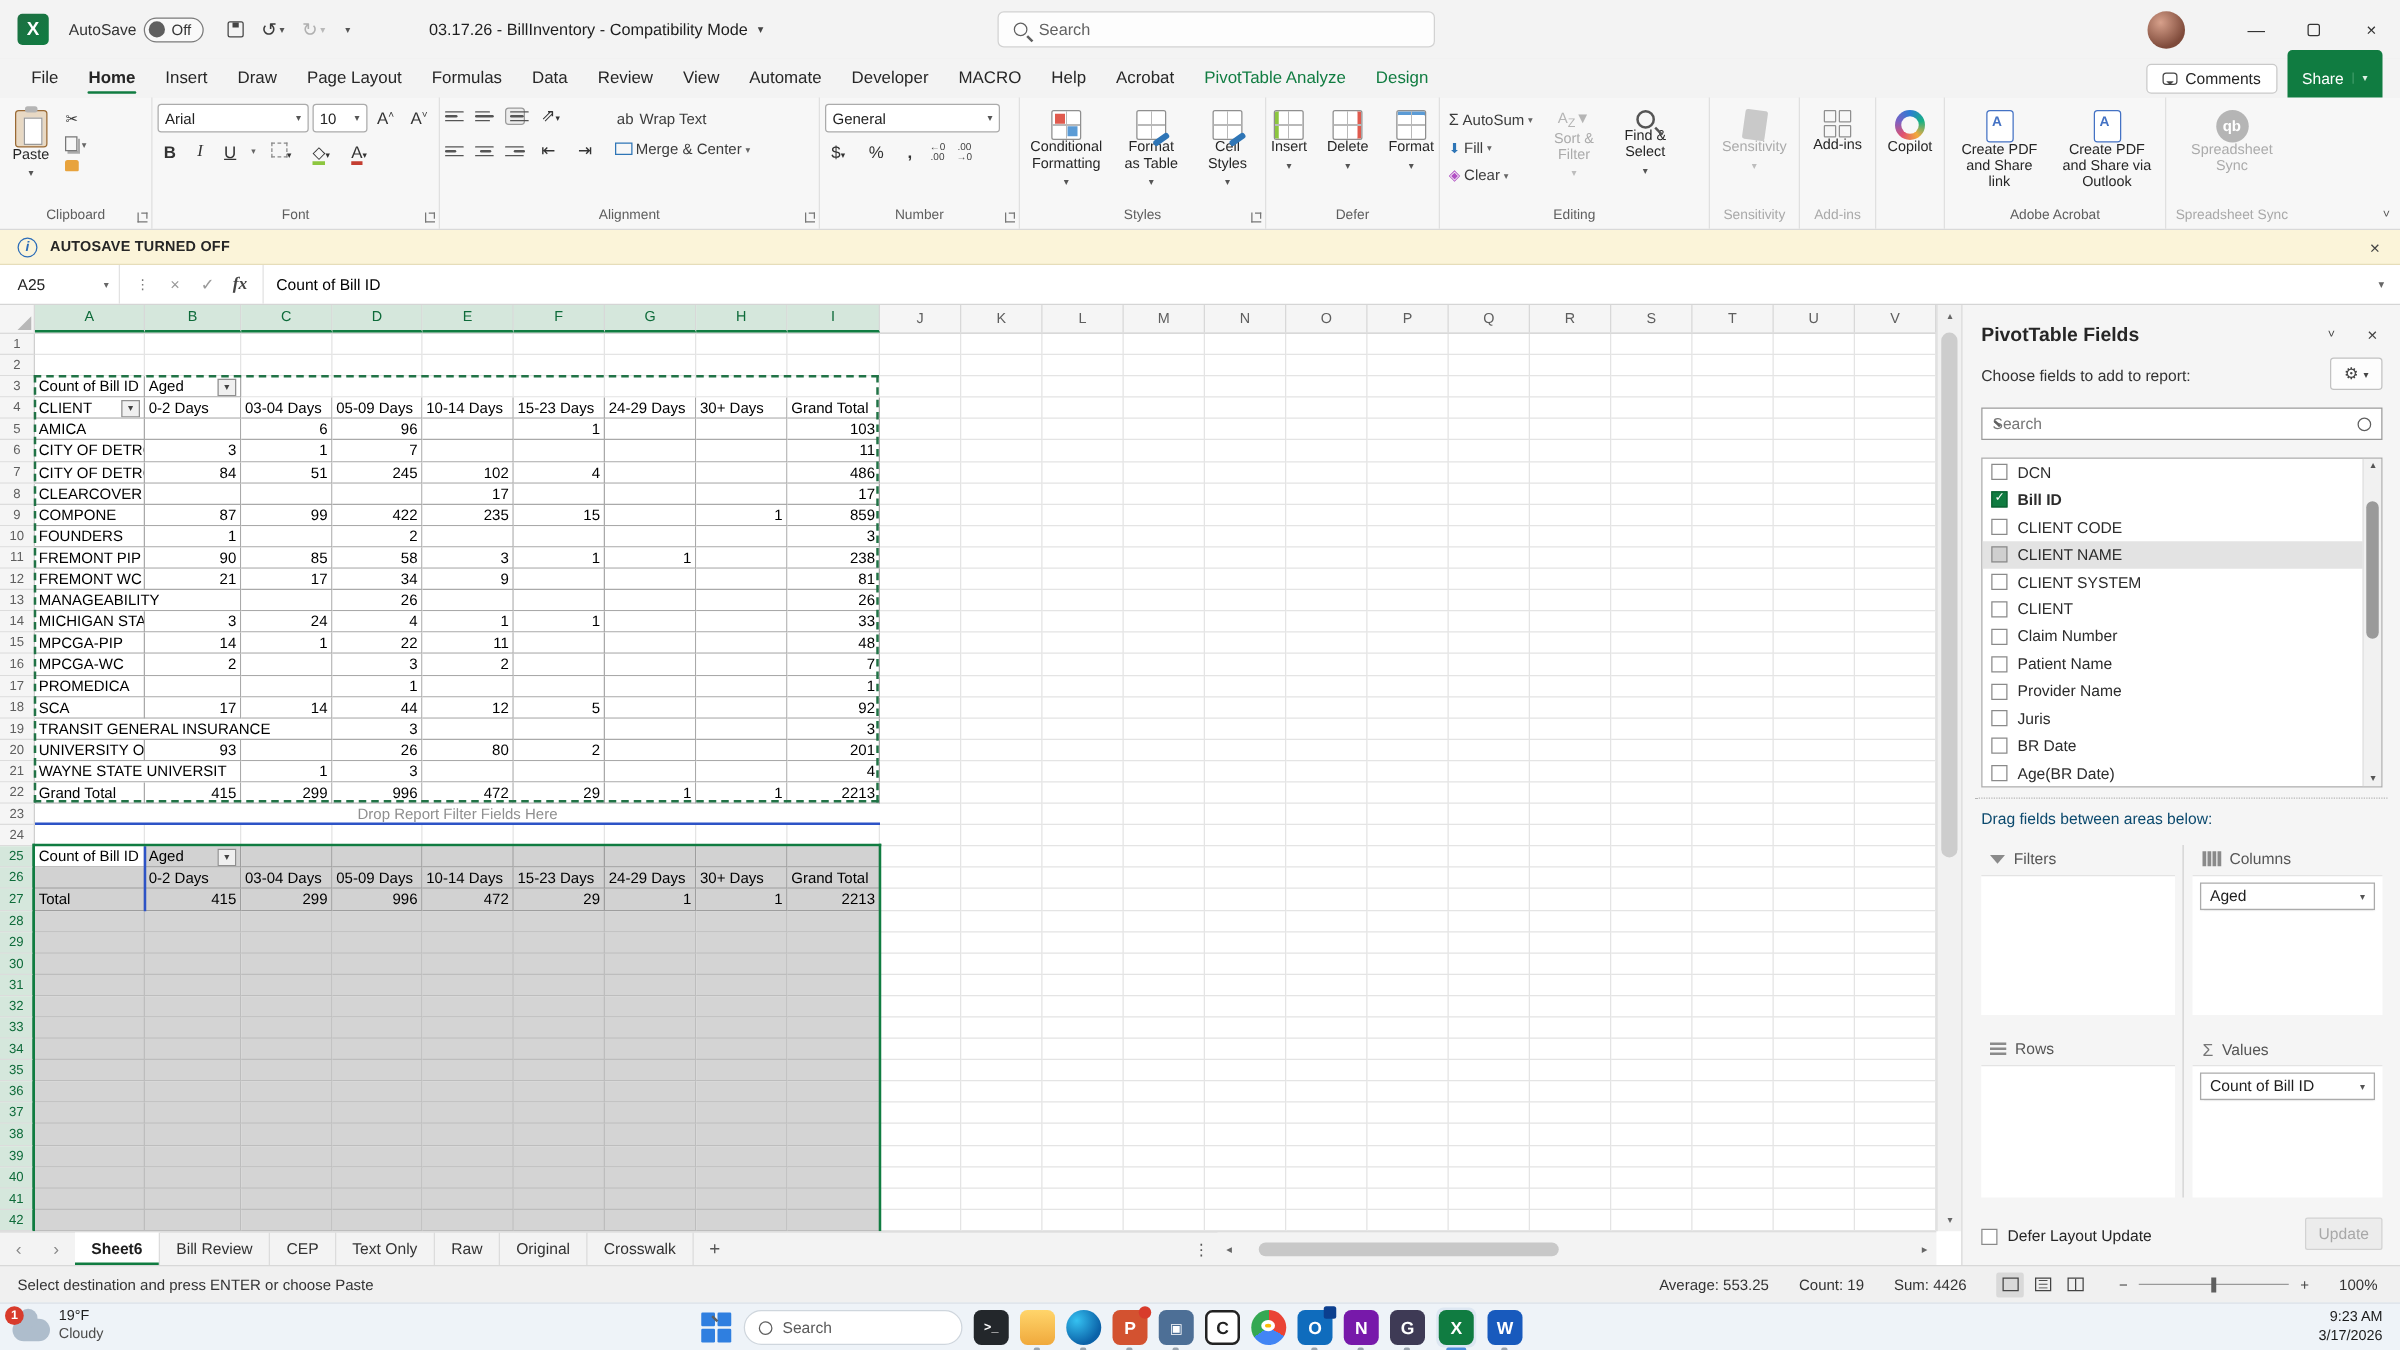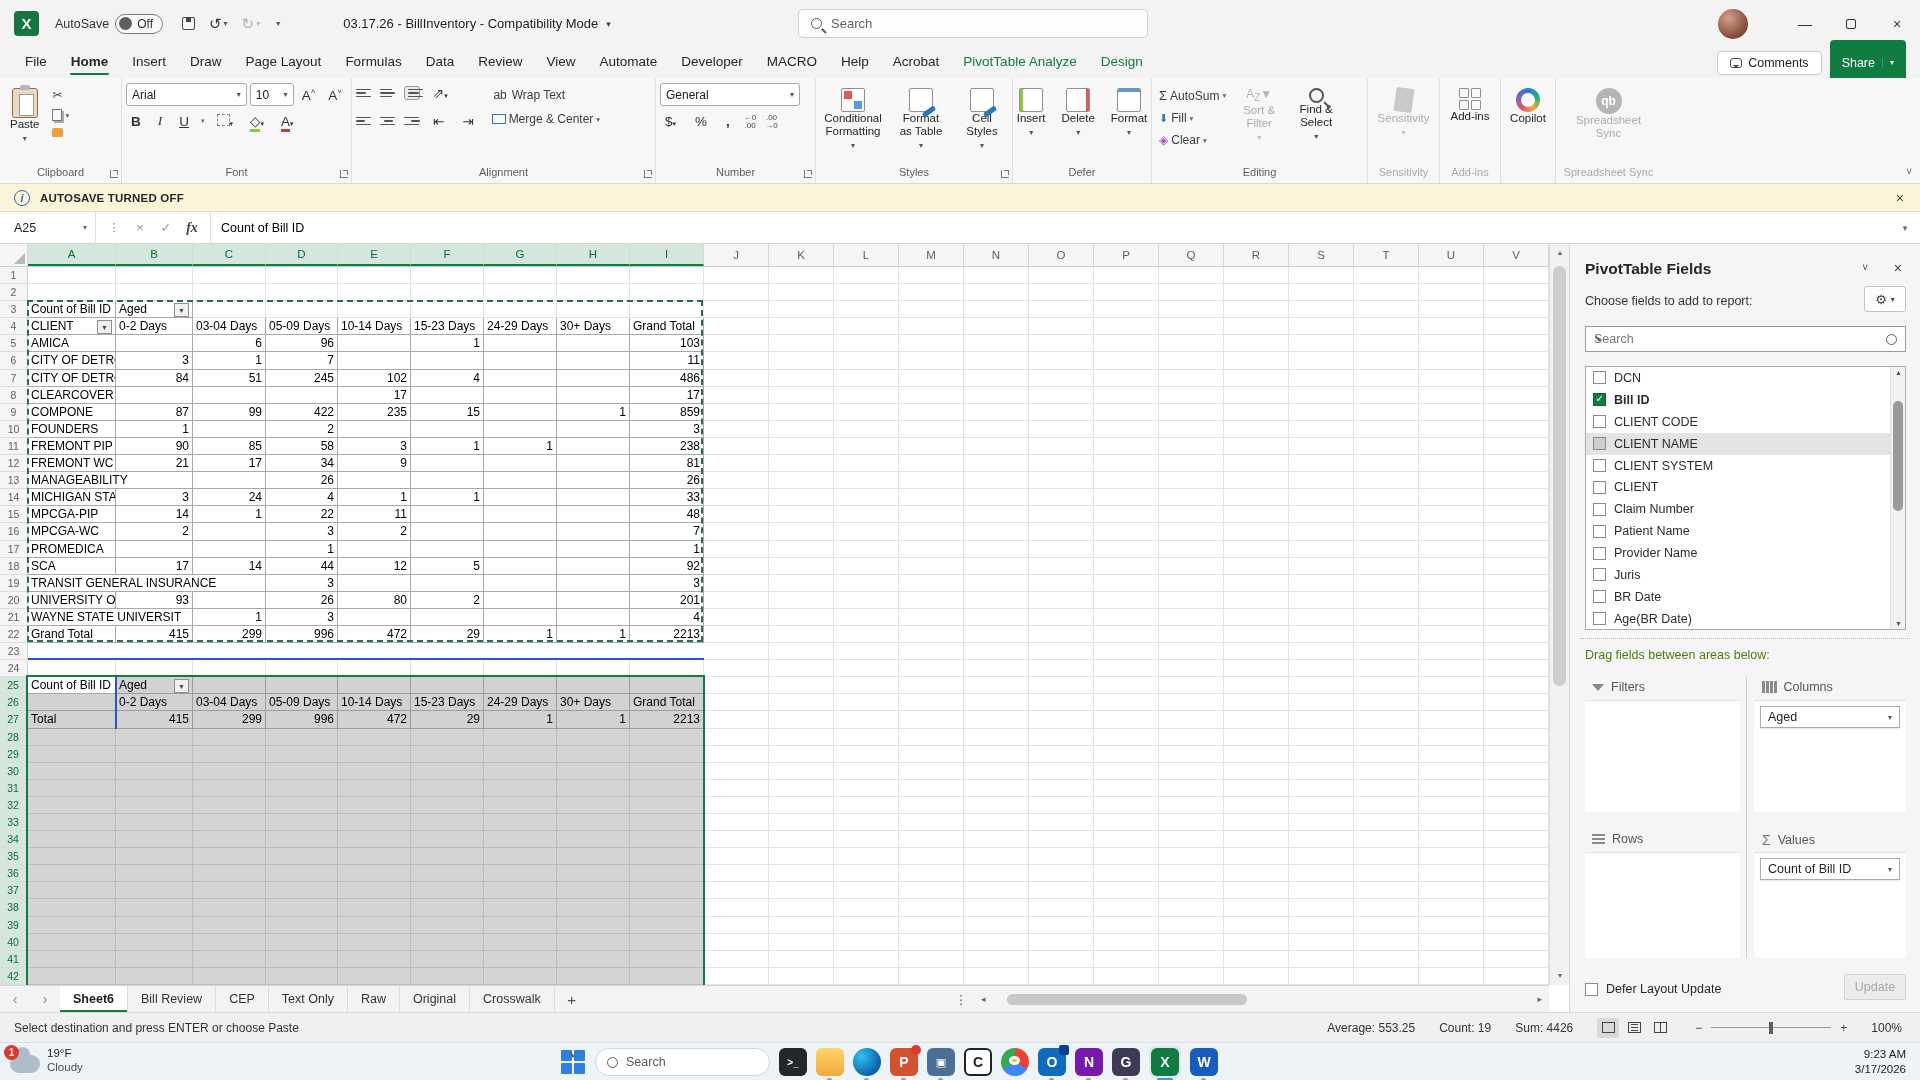--- a/index.html
+++ b/index.html
@@ -170,21 +170,21 @@
   .f-item.hl { background:#e3e3e3; }
   .f-item .cb { width:13px; height:13px; border:1px solid #8a8a8a; background:#fff; flex:0 0 auto; position:relative; }
   .f-item .cb.gray { background:#cfcfcf; }
   .f-item .cb.checked { background:#107C41; border-color:#0c5f32; }
   .f-item .cb.checked:after { content:"✓"; color:#fff; font-size:10px; position:absolute; left:1.5px; top:-1px; }
   .f-item.bold { font-weight:700; }
   .p-scroll { position:absolute; right:0; top:0; bottom:0; width:15px; background:#f1f1f1; border-left:1px solid #e0e0e0; }
   .p-scroll .th { position:absolute; left:2px; top:34px; width:10px; height:110px; background:#9a9a9a; border-radius:5px; }
   .p-scroll .a { position:absolute; left:0; width:15px; font-size:7px; color:#555; text-align:center; }
   .p-divider { position:absolute; left:10px; right:10px; top:394px; border-top:1px dotted #b5b5b5; }
-  .p-hint { position:absolute; left:15px; top:404px; color:#4d7c0f;text-align:center; }
+  .p-hint { position:absolute; left:15px; top:404px; color:#0c4a6e;text-align:center; }
   .q-head { position:absolute; font-size:12.5px; color:#555; display:flex; align-items:center; gap:7px; }
   .q-box { position:absolute; background:#fff; border-top:1px solid #e3e3e3; }
   .q-vline { position:absolute; left:176px; top:432px; width:1px; height:282px; background:#cfcfcf; }
   .chip { margin:5px 6px; height:22px; border:1px solid #ababab; background:#fff; display:flex; align-items:center; justify-content:space-between; padding:0 7px; font-size:12.5px; color:#1e1e1e; box-shadow:0 1px 1px rgba(0,0,0,.08); }
   .chip .dd { font-size:8px; color:#555; }
   .funnel { width:0; height:0; border-left:6px solid transparent; border-right:6px solid transparent; border-top:7px solid #8a8a8a; position:relative; }
   .colsico { display:inline-flex; gap:1.5px; } .colsico i { width:2.5px; height:12px; background:#8a8a8a; }
   .rowsico { display:inline-flex; flex-direction:column; gap:2px; } .rowsico i { width:13px; height:2.2px; background:#8a8a8a; }
   .p-footer-cb { position:absolute; left:15px; top:738px; display:flex; align-items:center; gap:8px; color:#262626; }
   .p-footer-cb .cb { width:13px; height:13px; border:1px solid #8a8a8a; background:#fff; }
@@ -545,20 +545,33 @@
   <div class="rgroup" style="width:55px">
     <div class="rbody" style="justify-content:center">
       <div class="bigbtn">
         <span class="ico-copilot"></span>
         <span>Copilot</span>
       </div>
     </div>
     <div class="glabel">&nbsp;</div>
   </div>
 
+  <div class="rgroup" style="width:177px">
+    <div class="rbody" style="justify-content:center">
+      <div class="bigbtn" style="width:80px">
+        <span class="ico-pdf"></span>
+        <span>Create PDF and Share link</span>
+      </div>
+      <div class="bigbtn" style="width:86px">
+        <span class="ico-pdf"></span>
+        <span>Create PDF and Share via Outlook</span>
+      </div>
+    </div>
+    <div class="glabel">Adobe Acrobat</div>
+  </div>
 
   <div class="rgroup" style="width:105px;border-right:none">
     <div class="rbody" style="justify-content:center">
       <div class="bigbtn dis">
         <span class="ico-qb">qb</span>
         <span>Spreadsheet Sync</span>
       </div>
     </div>
     <div class="glabel" style="color:#a9a9a9">Spreadsheet Sync</div>
   </div>
@@ -1663,20 +1676,21 @@
         <div class="cell " style="width: 65px;"></div>
         <div class="cell " style="width: 65px;"></div>
         <div class="cell " style="width: 65px;"></div>
         <div class="cell " style="width: 65px;"></div>
         <div class="cell " style="width: 65px;"></div>
         <div class="cell " style="width: 65px;"></div>
         <div class="cell " style="width: 65px;"></div>
         <div class="cell " style="width: 65px;"></div>
       </div>
       <div class="ants" style="left: 27px; top: 33.2px; width: 676px; height: 342px;"></div>
+      <div class="droptext" style="left: 28px; top: 376.2px; width: 676px; height: 17.1px;">Drop Report Filter Fields Here</div>
       <div class="blueline" style="left: 28px; top: 391.3px; width: 676px;"></div>
       <div class="bluevert" style="left: 115px; top: 410.4px; height: 51.3px;"></div>
       <div class="selbox" style="left: 26px; top: 408.4px; width: 679px; height: 309.6px; border-bottom: none;"></div>
     </div>
 
   <div class="vscroll">
     <span class="varrow" style="top:0">▴</span>
     <div class="vthumb"></div>
     <span class="varrow" style="bottom:0">▾</span>
   </div>

